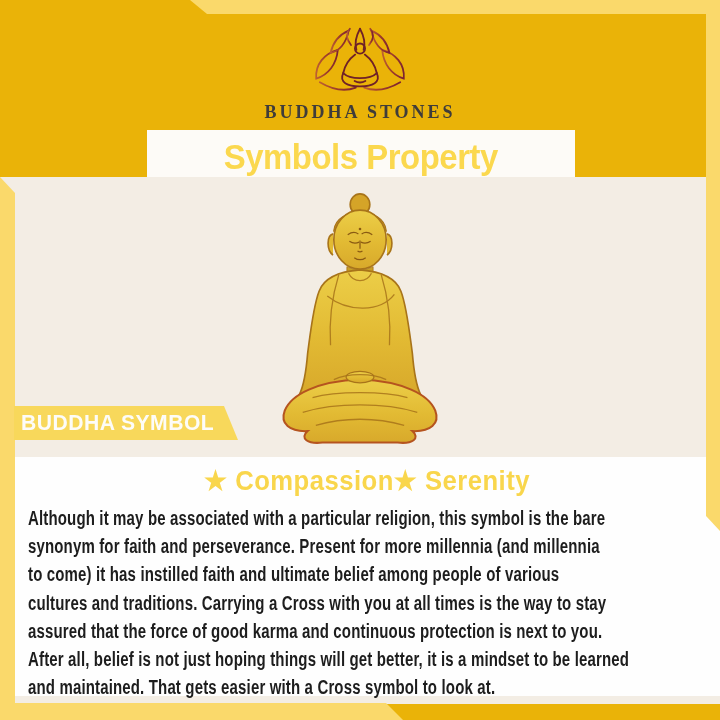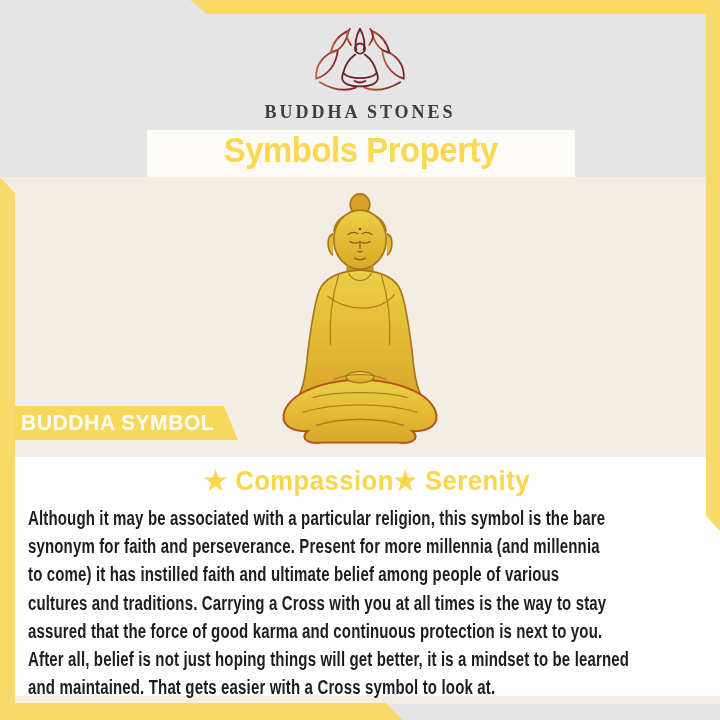--- a/index.html
+++ b/index.html
@@ -2,21 +2,21 @@
 <html><head>
 <meta charset="utf-8">
 <style>
   * { margin: 0; padding: 0; box-sizing: border-box; }
   html, body { width: 720px; height: 720px; overflow: hidden; }
   body { font-family: "Liberation Sans", sans-serif; }
 
   .page {
     position: relative;
     width: 720px; height: 720px;
-    background: #e5e5e5;
+    background: #eab308;
     overflow: hidden;
   }
 
   
   .cream-lower {
     position: absolute; left: 0; top: 177px; width: 720px; height: 527px;
     background: #f3ede4; z-index: 0;
   }
 
   
@@ -52,21 +52,21 @@
     font-family: "Liberation Serif", serif;
     font-size: 18px; font-weight: 600;
     letter-spacing: 3px;
     color: #3f3c3a;
   }
 
   
   .title-band {
     position: absolute; left: 147px; top: 130px; width: 428px; height: 47px;
     background: #fdfbf7; z-index: 2;
-    display: flex; align-items: flex-start; justify-content: center;
+    display: flex; align-items: flex-end; justify-content: center;
   }
   .title-text {
     font-size: 35px; font-weight: 700; letter-spacing: -0.5px;
     color: #fbd84e;
     transform: scaleX(0.94); transform-origin: center;
   }
 
   
   .buddha-wrap {
     position: absolute; top: 188px; left: 50%; transform: translateX(-50%);

